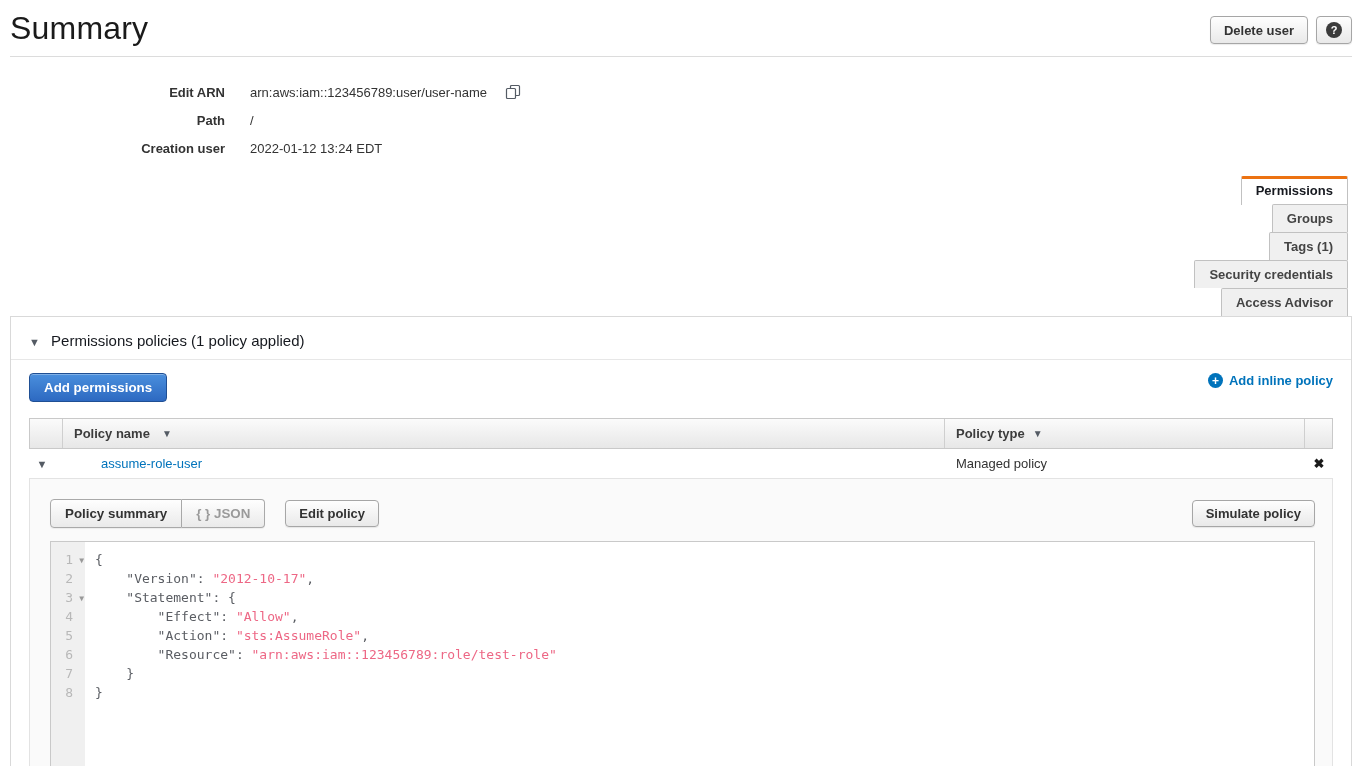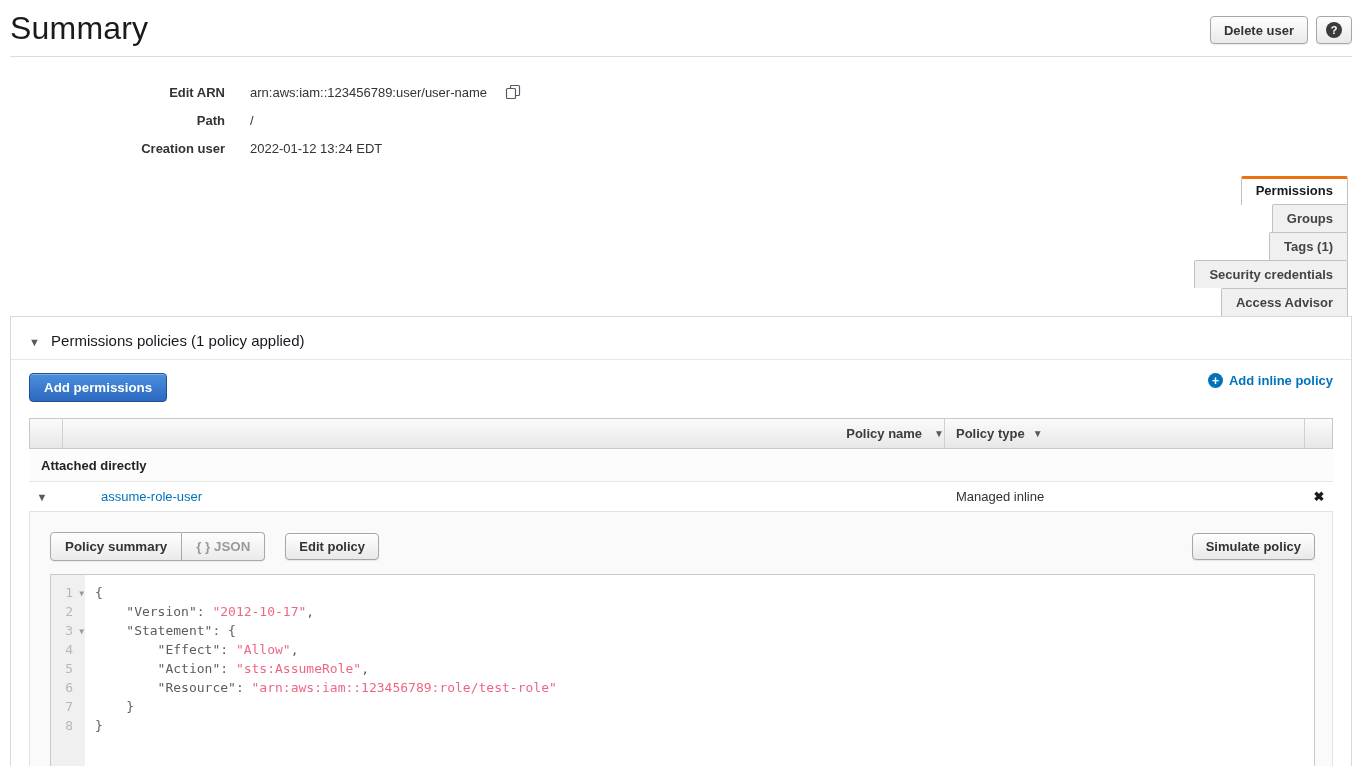--- a/index.html
+++ b/index.html
@@ -66,21 +66,21 @@
 
   
   .policy-table { margin:2px 18px 0 18px; }
   .thead {
     display:flex; align-items:stretch; height:31px;
     background:linear-gradient(#fbfbfb,#e7e7e7);
     border:1px solid #c9c9c9;
   }
   .th { display:flex; align-items:center; font-weight:bold; color:#3c3c3c; cursor:pointer; }
   .th-expand { width:33px; border-right:1px solid #cfcfcf; }
-  .th-name { flex:1; padding-left:11px; gap:12px;justify-content:flex-end; }
+  .th-name { flex:1; padding-left:11px; gap:12px; }
   .th-type { width:360px; padding-left:11px; gap:8px; border-left:1px solid #cfcfcf; }
   .th-actions { width:28px; border-left:1px solid #cfcfcf; }
   .sort-caret { font-size:10px; color:#545b64; }
 
   .group-row { font-weight:bold; color:#222; background:#fcfcfc; padding:9px 12px 8px 12px; border-bottom:1px solid #e3e3e3; }
   .policy-row { display:flex; align-items:center; height:30px; border-bottom:1px solid #e3e3e3; background:#fff; }
   .row-caret { width:33px; text-align:center; cursor:pointer; }
   .row-name { flex:1; padding-left:39px; color:#0073bb; cursor:pointer; }
   .row-type { width:360px; padding-left:11px; color:#333; }
   .row-x { width:28px; text-align:center; font-weight:bold; color:#1a1a1a; cursor:pointer; font-size:13px; }
@@ -188,26 +188,25 @@
         <span>Policy name</span>
         <span class="sort-caret">▼</span>
       </div>
       <div class="th th-type">
         <span>Policy type</span>
         <span class="sort-caret">▼</span>
       </div>
       <div class="th th-actions"></div>
     </div>
 
-    <div class="group-row">Attached directly</div>
 
     <div class="policy-row">
       <div class="row-caret"><span class="caret">▼</span></div>
       <div class="row-name">assume-role-user</div>
-      <div class="row-type">Managed inline</div>
+      <div class="row-type">Managed policy</div>
       <div class="row-x">✖</div>
     </div>
   </div>
 
   <div class="detail-panel">
     <div class="detail-buttons">
       <div style="display:flex; align-items:center;">
         <div class="seg-group">
           <button class="seg-btn seg-first">Policy summary</button>
           <button class="seg-btn seg-json">{ } JSON</button>

